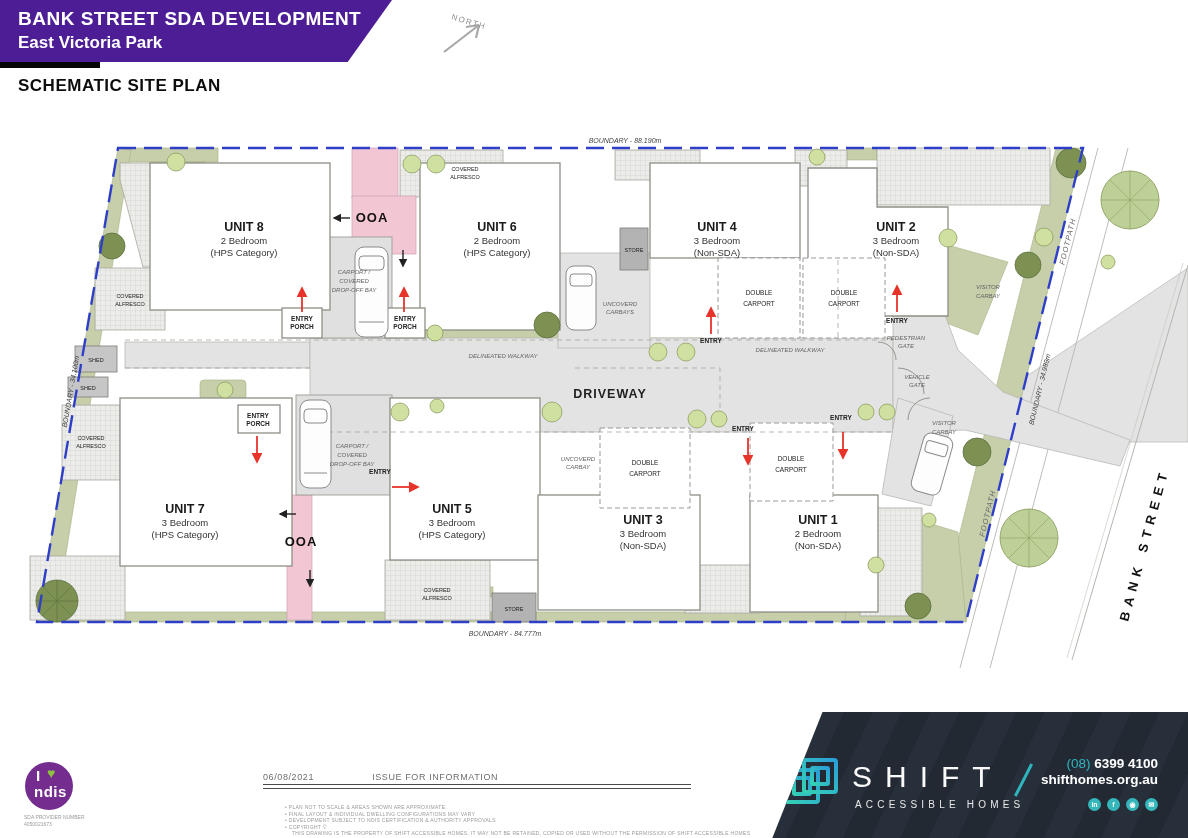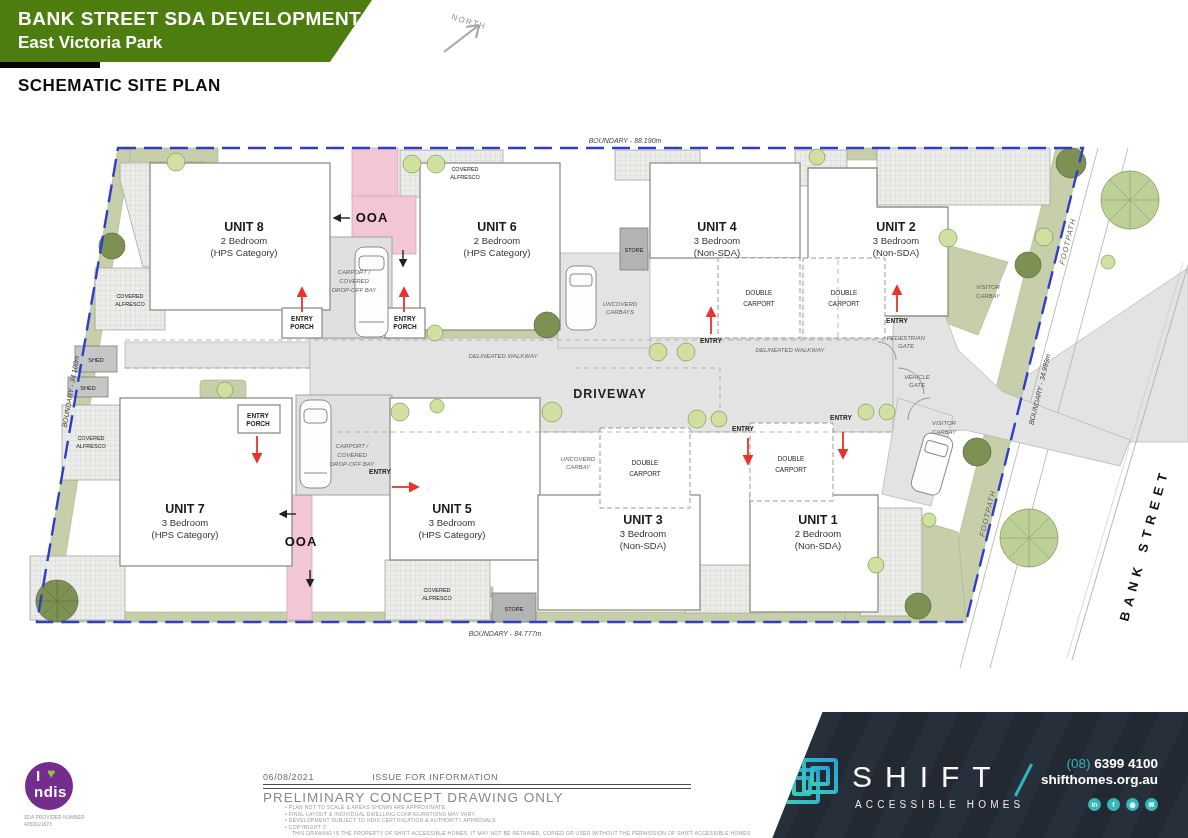--- a/index.html
+++ b/index.html
@@ -1,20 +1,20 @@
 <!DOCTYPE html>
 <html><head>
 <meta charset="utf-8">
 <style>
   html,body{margin:0;padding:0;background:#fff;}
   #page{position:relative;width:1188px;height:838px;background:#ffffff;overflow:hidden;
         font-family:"Liberation Sans",sans-serif;}
   
-  #banner{position:absolute;left:0;top:0;width:372px;height:62px;background:#4d7c0f;
-          clip-path:polygon(0 0,100% 0,88.7% 100%,0 100%);color:#fff;}
+  #banner{position:absolute;left:0;top:0;width:372px;height:62px;background:#4c1d95;
+          clip-path:polygon(0 0,100% 0,88.7% 100%,0 100%);color:#fff;padding-left:20px;}
   #banner .t1{position:absolute;left:18px;top:8px;font-size:19px;font-weight:bold;letter-spacing:.5px;}
   #banner .t2{position:absolute;left:18px;top:33px;font-size:17px;font-weight:bold;}
   #banner-tab{position:absolute;left:0;top:62px;width:100px;height:6px;background:#050505;}
   #subtitle{position:absolute;left:18px;top:76px;font-size:17px;font-weight:bold;color:#0d0d0d;letter-spacing:.5px;}
   
   #ndis-logo{position:absolute;left:25px;top:762px;width:48px;height:48px;border-radius:50%;
              background:#742d8f;color:#fff;}
   #ndis-logo .i{position:absolute;left:11px;top:5px;font-size:15px;font-weight:bold;}
   #ndis-logo .h{position:absolute;left:22px;top:3px;font-size:14px;color:#8cc63f;}
   #ndis-logo .n{position:absolute;left:9px;top:21px;font-size:15px;font-weight:bold;letter-spacing:.5px;}
@@ -416,21 +416,20 @@
 </div>
 <div id="ndis-cap">
   <div>SDA PROVIDER NUMBER</div>
   <div>4050021673</div>
 </div>
 <div id="issue-row">
   <span>06/08/2021</span>
   <span class="iss">ISSUE FOR INFORMATION</span>
 </div>
 <div id="dbl-line"></div>
-<div id="prelim">PRELIMINARY CONCEPT DRAWING ONLY</div>
 <div id="notes">
   <div class="note">PLAN NOT TO SCALE &amp; AREAS SHOWN ARE APPROXIMATE.</div>
   <div class="note">FINAL LAYOUT &amp; INDIVIDUAL DWELLING CONFIGURATIONS MAY VARY</div>
   <div class="note">DEVELOPMENT SUBJECT TO NDIS CERTIFICATION &amp; AUTHORITY APPROVALS</div>
   <div class="note">COPYRIGHT ©</div>
   <div class="cont">THIS DRAWING IS THE PROPERTY OF SHIFT ACCESSIBLE HOMES.  IT MAY NOT BE RETAINED, COPIED OR USED WITHOUT THE PERMISSION OF SHIFT ACCESSIBLE HOMES</div>
 </div>
 
 <div id="shift-banner">
   <svg style="position:absolute;left:24px;top:42px" width="58" height="58" viewBox="0 0 58 58">

